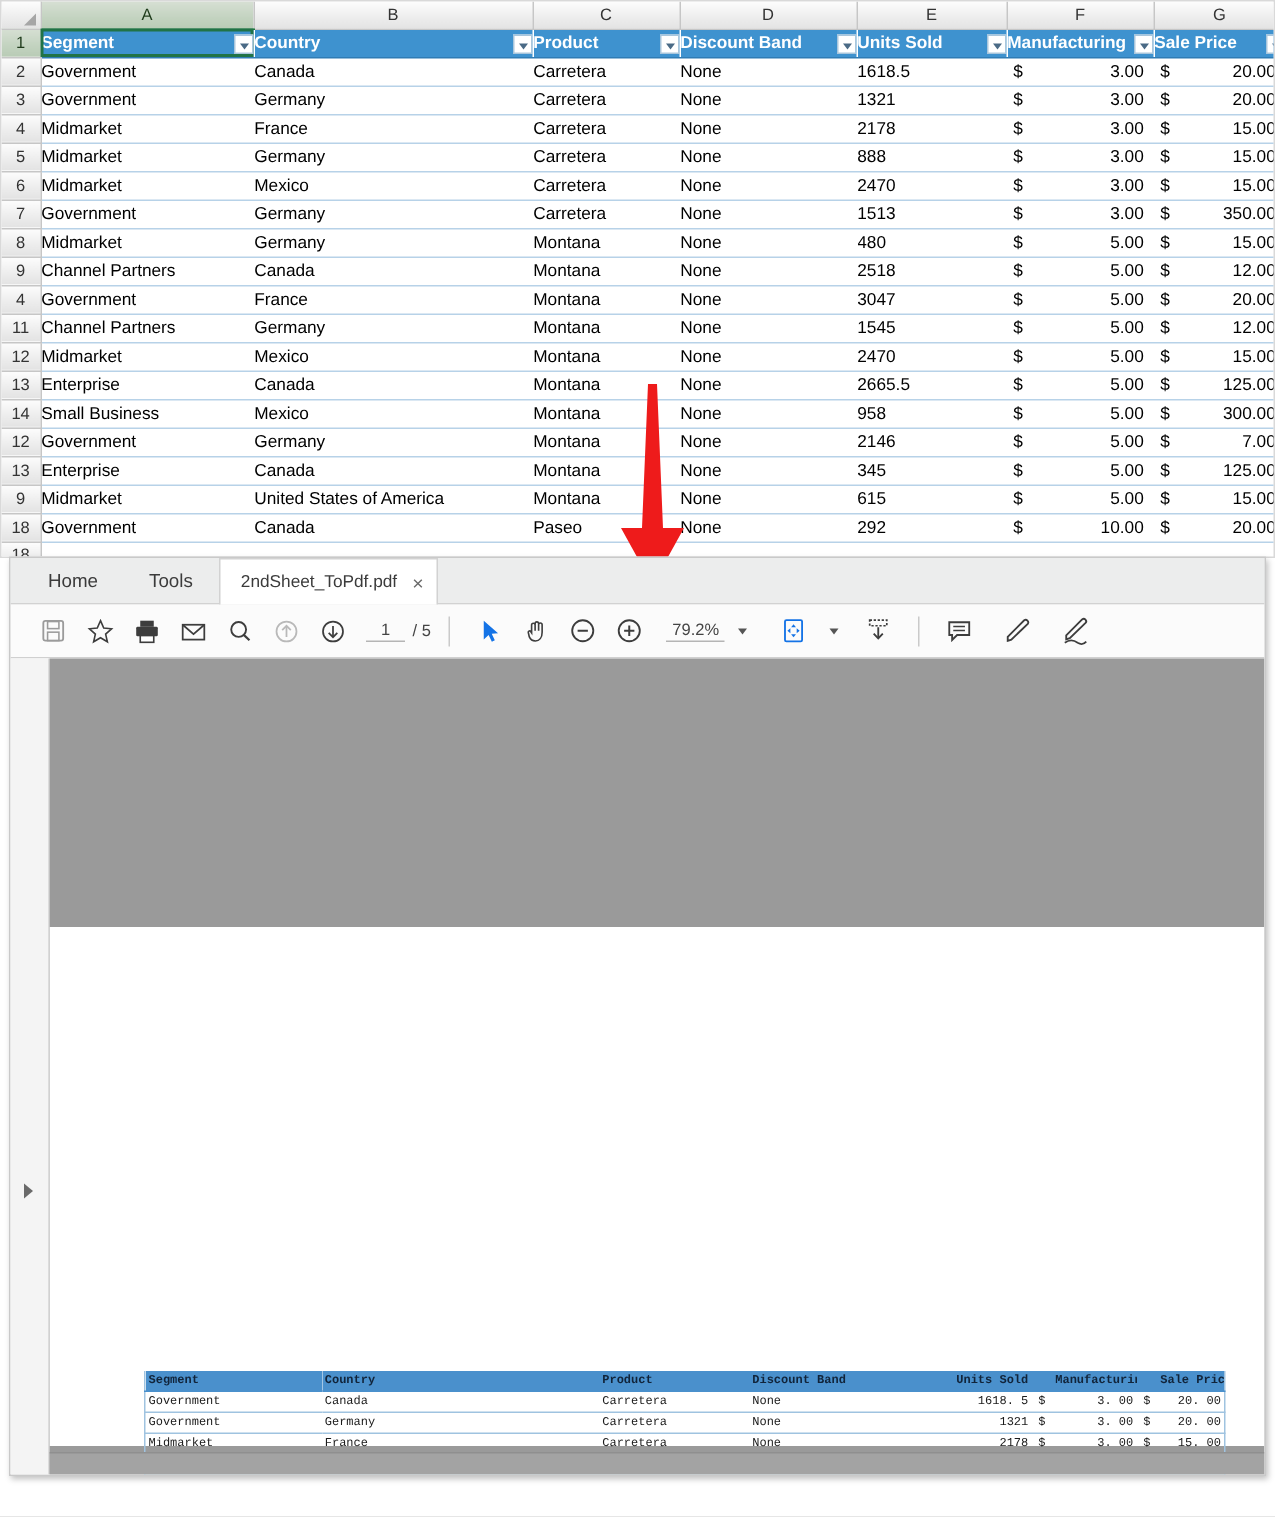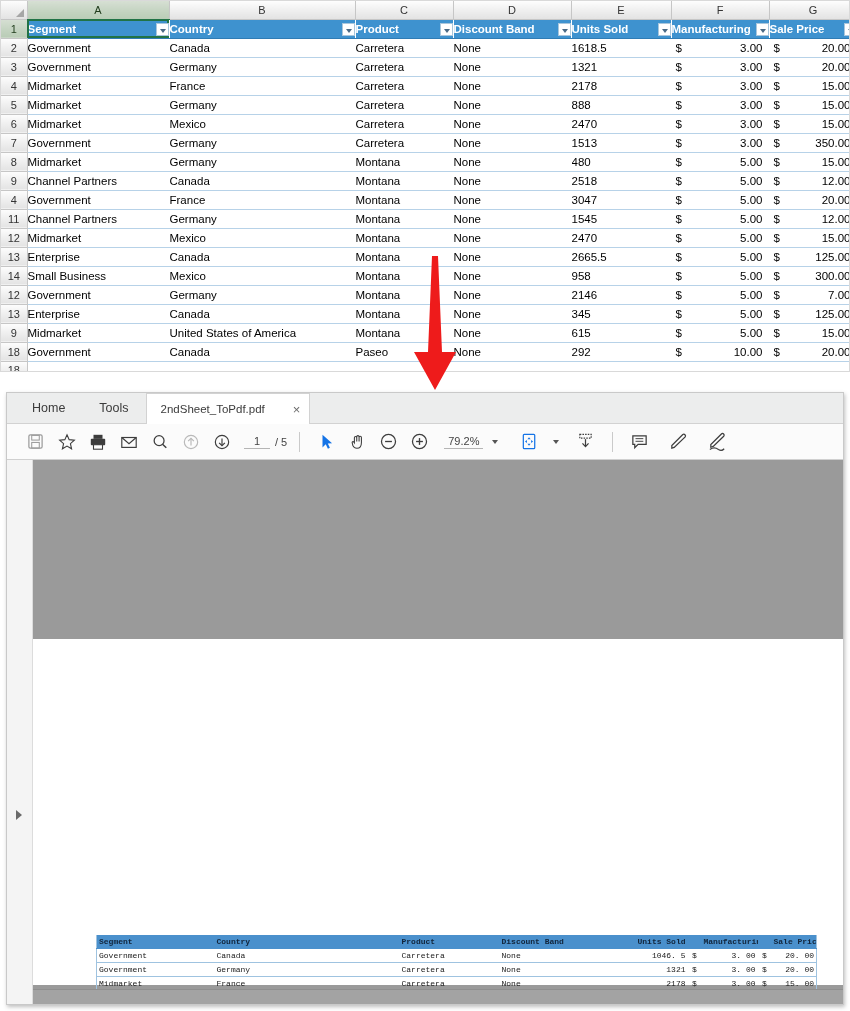--- a/index.html
+++ b/index.html
@@ -113,21 +113,21 @@
     content:""; position:absolute; left:3px; top:5px;
     border-style: solid; border-width: 4px 3.5px 0 3.5px;
     border-color: #4a6a86 transparent transparent transparent;
   }
 
   
   .arrow-wrap { position: absolute; left: 412px; top: 256px; width: 46px; height: 134px; }
 
   
   .pdf-pane {
-    position: absolute; left: 6px; top: 392px; width: 838px; height: 613px;
+    position: absolute; left: 6px; top: 371px; width: 838px; height: 613px;
     background: #f2f2f2;
     border: 1px solid #c9c9c9;
     box-shadow: 1px 2px 4px rgba(0,0,0,0.25);
     overflow: hidden;
   }
   .tabstrip {
     height: 31px;
     background: #eceded;
     border-bottom: 1px solid #d2d2d2;
     display: flex; align-items: stretch;
@@ -138,21 +138,21 @@
     padding: 0 17px;
     font-size: 12.5px; color: #3b3b3b;
   }
   .tabstrip .tb.filetab {
     background: #ffffff;
     border-left: 1px solid #d2d2d2;
     border-right: 1px solid #d2d2d2;
     border-top: 1px solid #d2d2d2;
     margin-bottom: -1px;
     padding: 0 9px 0 14px;
-    gap: 28px;
+    gap: 10px;
     font-size: 11.5px;
   }
   .tabclose { color:#6b6b6b; font-size: 13px; line-height: 1; cursor: default; }
 
   .toolbar {
     height: 36px;
     background: #fbfbfb;
     border-bottom: 1px solid #d0d0d0;
     display: flex; align-items: center;
     padding-left: 14px; gap: 2px;
@@ -660,21 +660,21 @@
                     <td class="d"></td>
                     <td class="n">Manufacturing P</td>
                     <td class="d"></td>
                     <td class="n sideb2">Sale Price</td>
                   </tr>
                   <tr>
                     <td class="sideb">Government</td>
                     <td>Canada</td>
                     <td>Carretera</td>
                     <td>None</td>
-                    <td class="n">1046. 5</td>
+                    <td class="n">1618. 5</td>
                     <td class="d">$</td>
                     <td class="n">3. 00</td>
                     <td class="d">$</td>
                     <td class="n sideb2">20. 00</td>
                   </tr>
                   <tr>
                     <td class="sideb">Government</td>
                     <td>Germany</td>
                     <td>Carretera</td>
                     <td>None</td>

